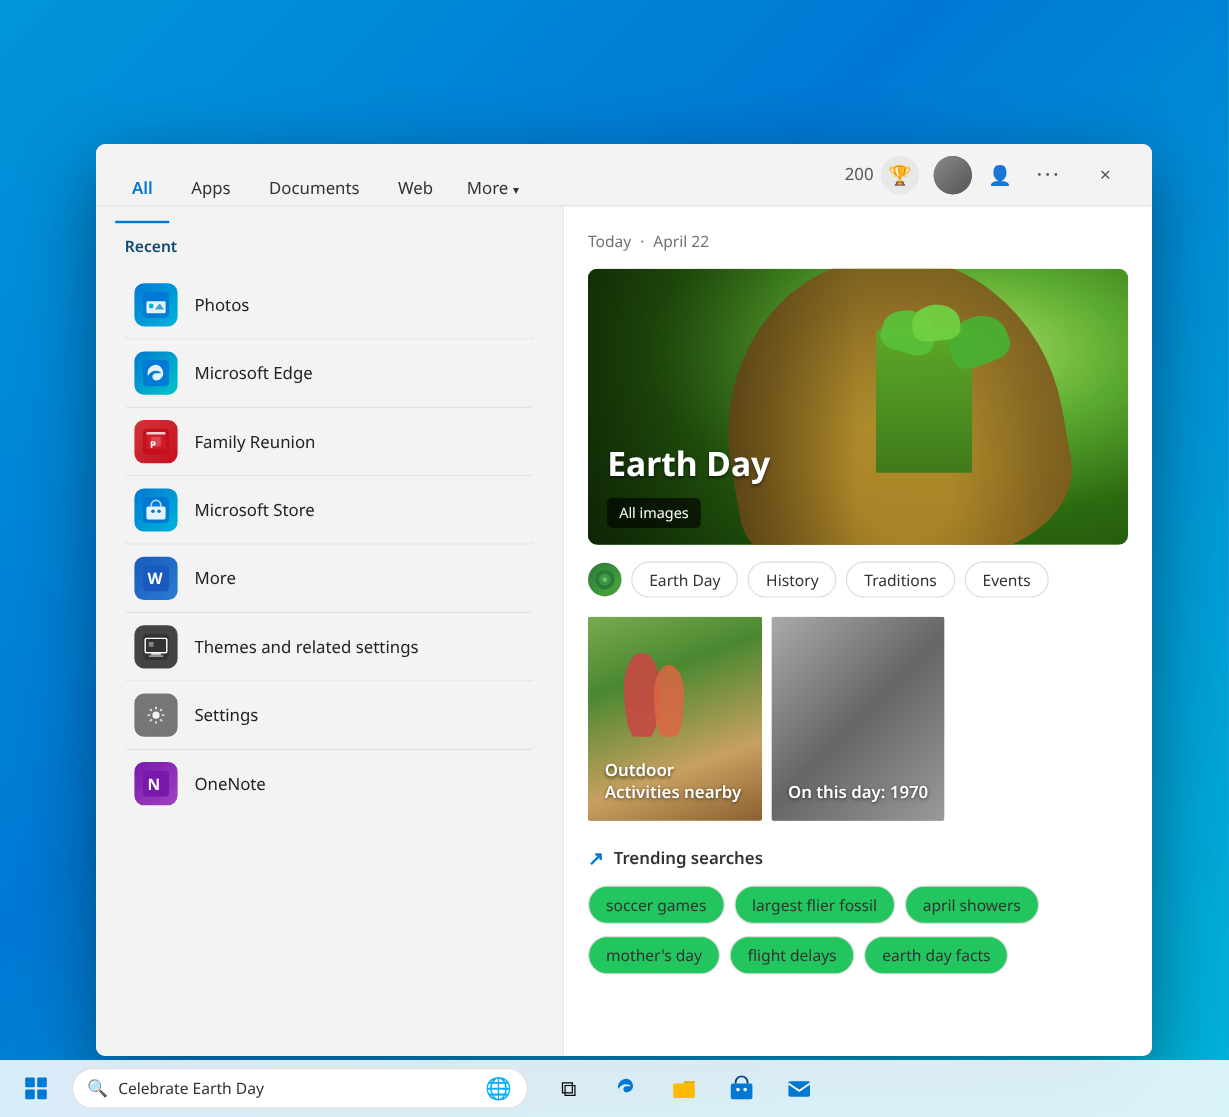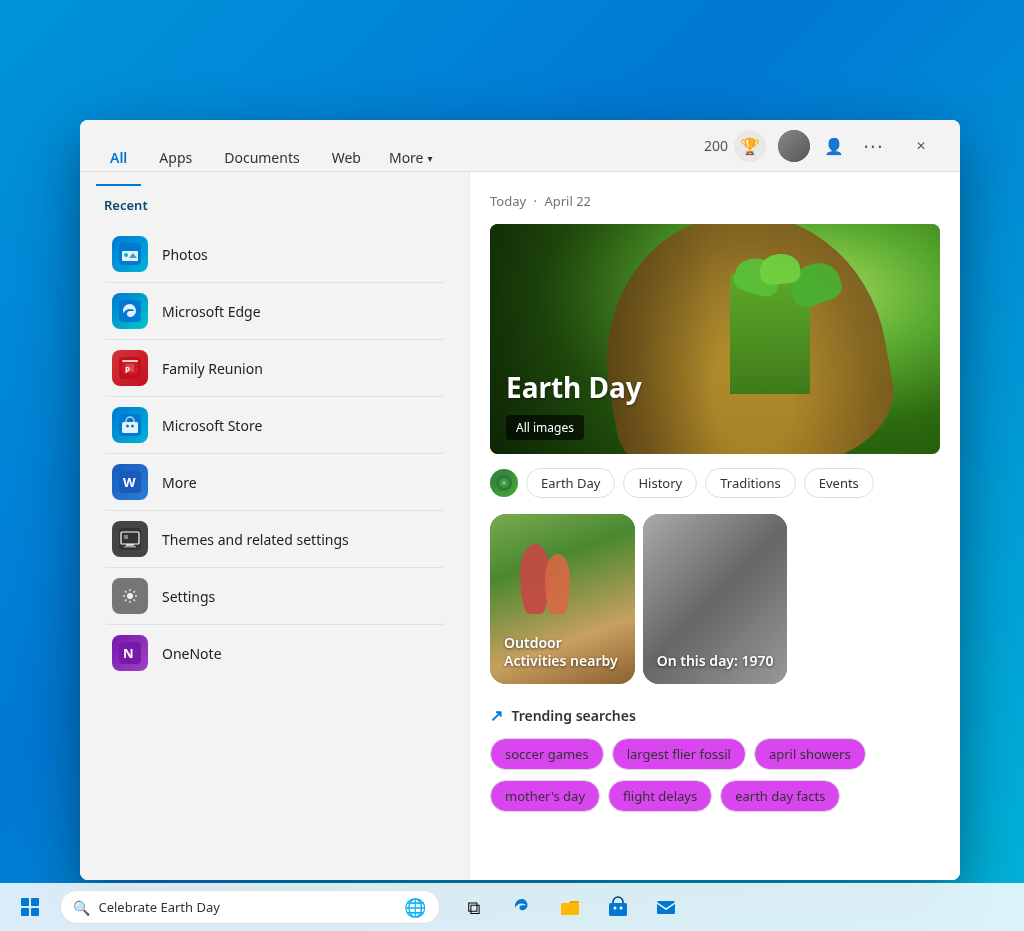--- a/index.html
+++ b/index.html
@@ -327,21 +327,21 @@
 
     
     .card-grid {
       display: grid;
       grid-template-columns: repeat(3, 1fr);
       gap: 8px;
       margin-bottom: 20px;
     }
 
     .card {
-      border-radius: 16px;
+      border-radius: 2px;
       overflow: hidden;
       position: relative;
       height: 170px;
       cursor: pointer;
     }
 
     .card-bg {
       width: 100%;
       height: 100%;
     }
@@ -388,21 +388,21 @@
       margin-bottom: 10px;
     }
 
     .trending-chip {
       padding: 6px 14px;
       border: 1px solid #ddd;
       border-radius: 20px;
       font-size: 13px;
       color: #333;
       cursor: pointer;
-      background: #d946ef;
+      background: #22c55e;
     }
 
     
     .taskbar {
       position: absolute;
       bottom: 0;
       left: 0;
       right: 0;
       height: 48px;
       background: rgba(255,255,255,0.85);

